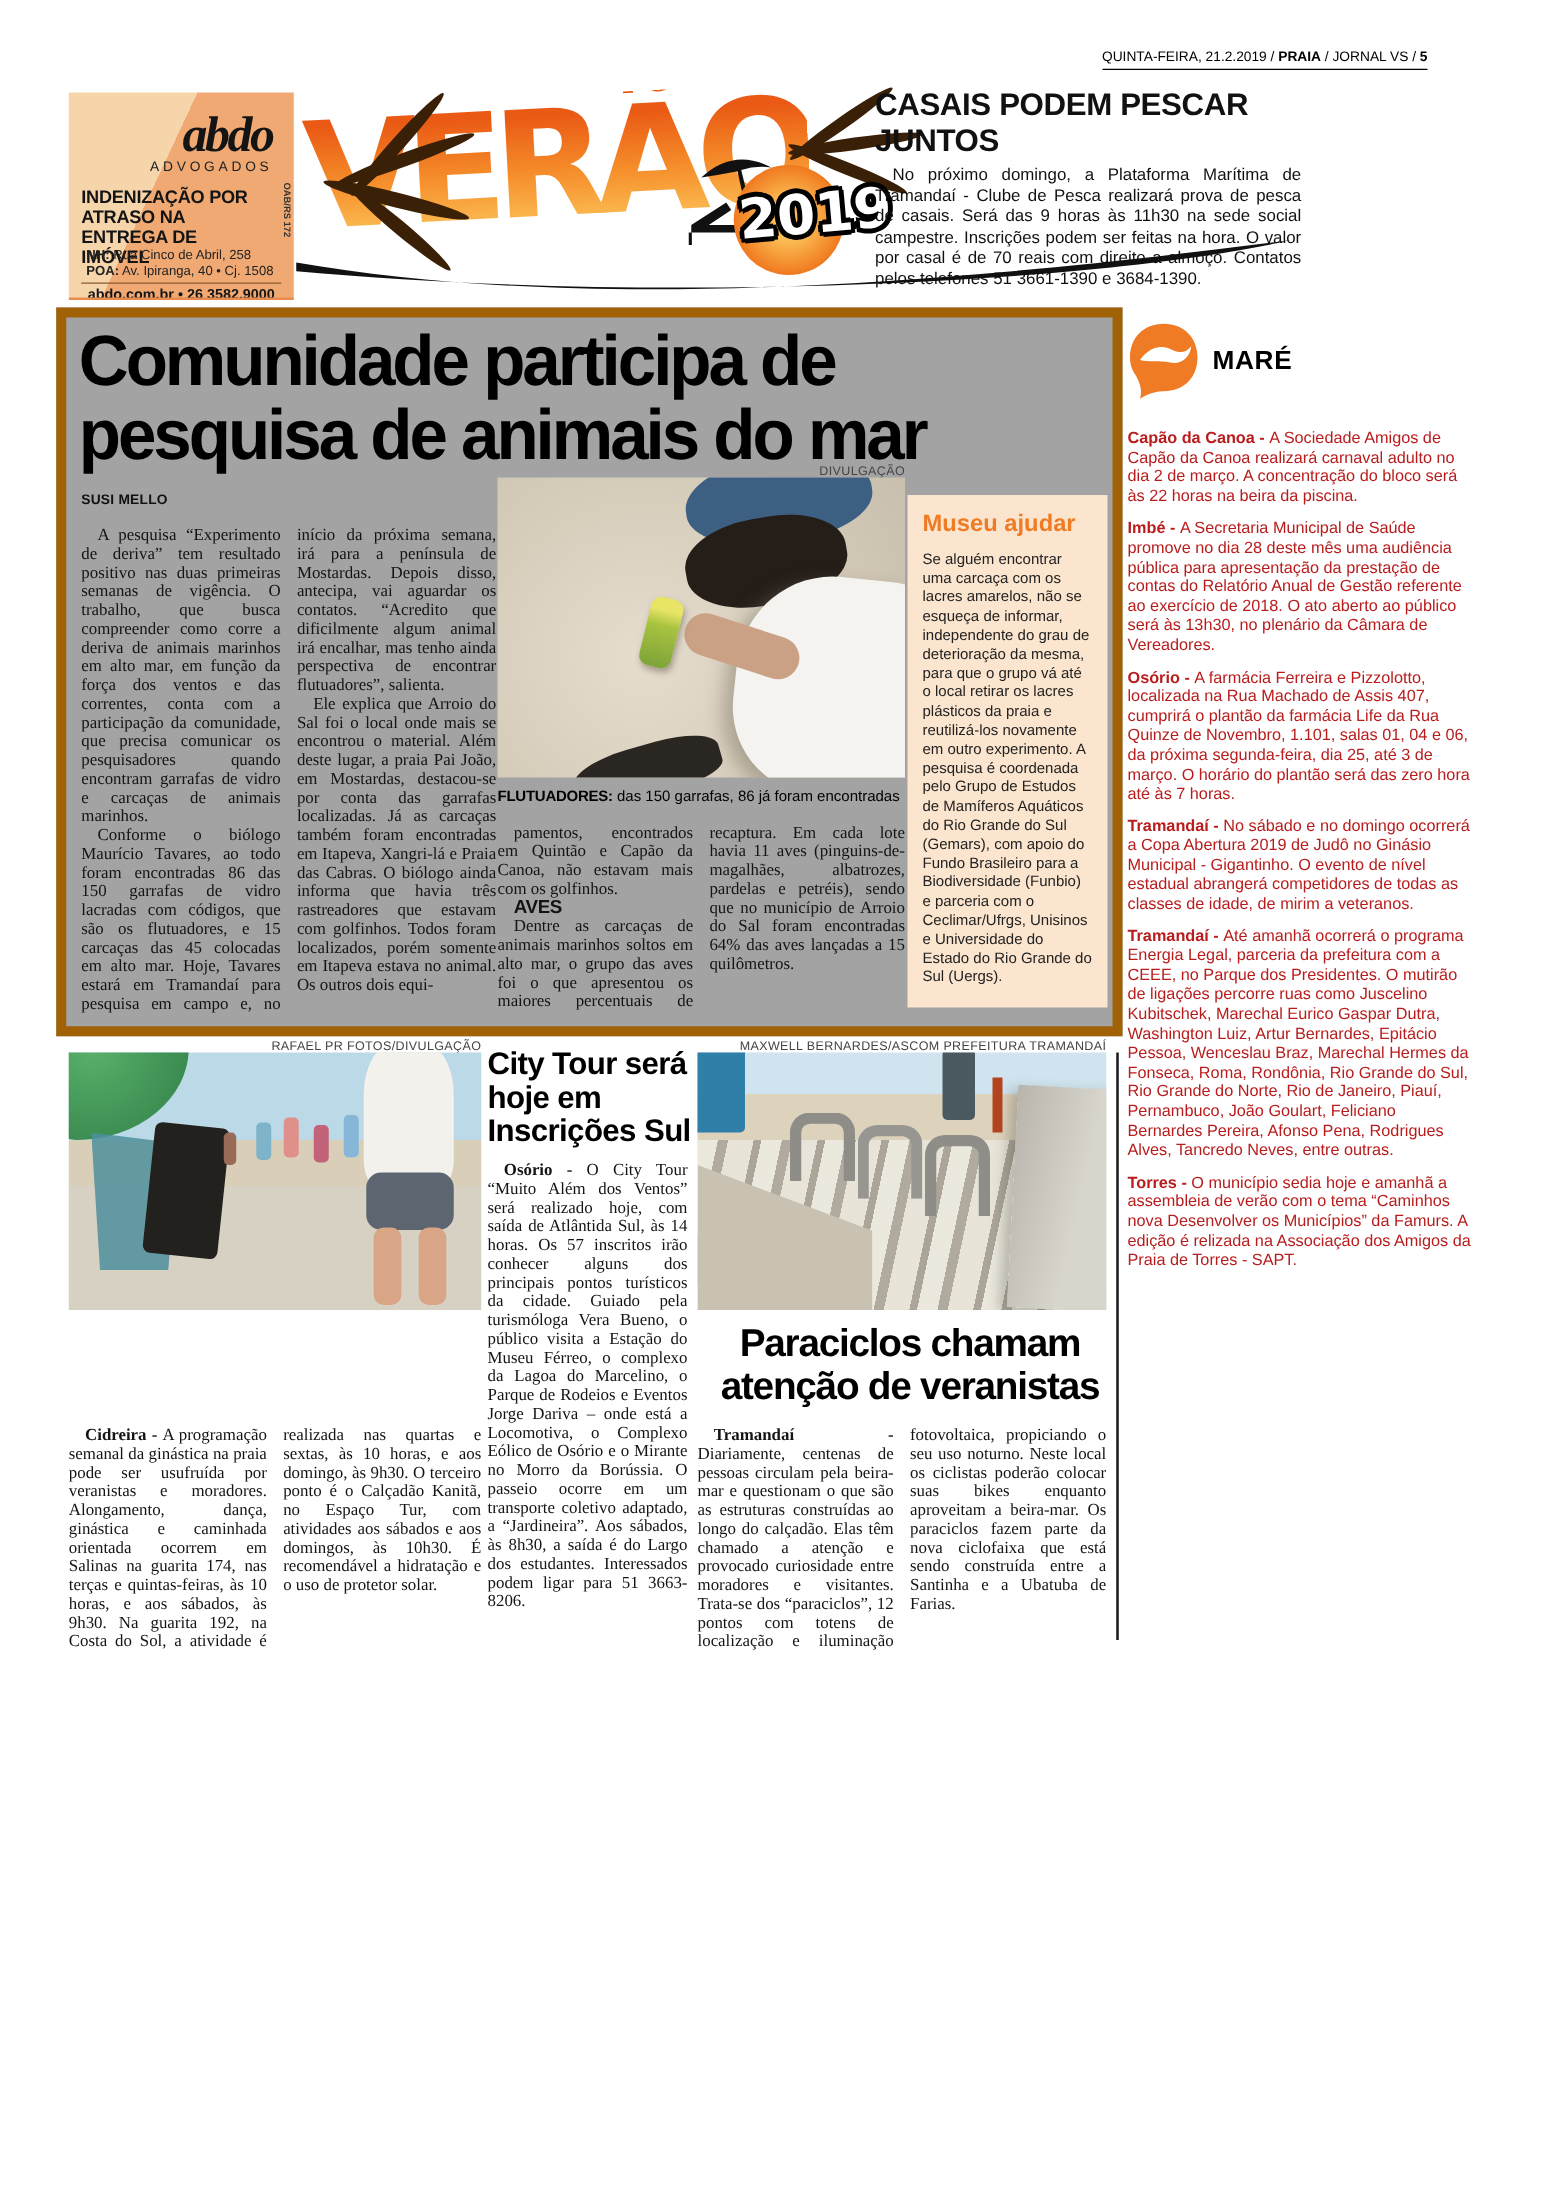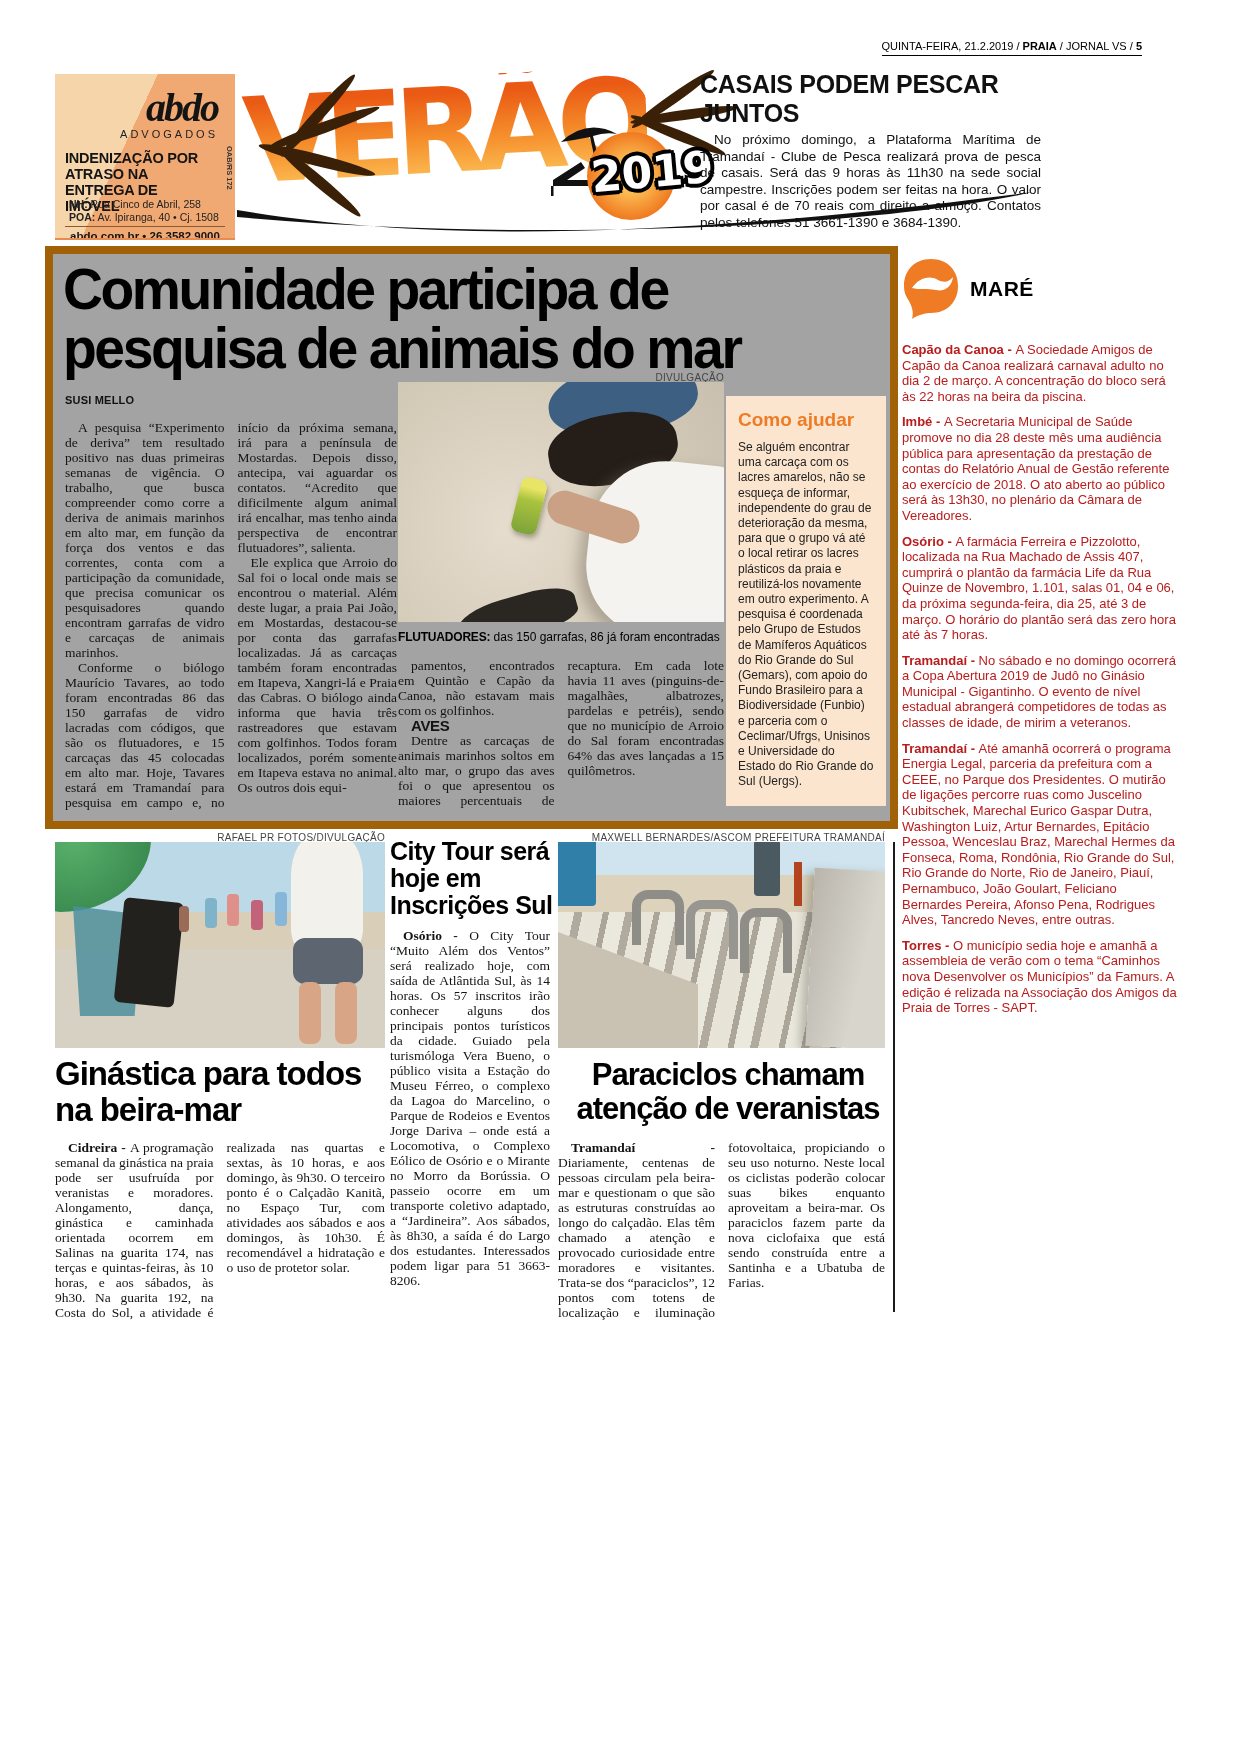--- a/index.html
+++ b/index.html
@@ -135,21 +135,21 @@
     </div>
     <div class="abs caption" style="left:345px;top:376px;width:330px;"><b>FLUTUADORES:</b><span> das 150 garrafas, 86 já foram encontradas</span></div>
 
     <div class="abs serif twocol" style="left:345px;top:404px;width:326px;height:160px;">
       <p>pamentos, encontrados em Quintão e Capão da Canoa, não estavam mais com os golfinhos.</p>
       <p class="subhead">AVES</p>
       <p>Dentre as carcaças de animais marinhos soltos em alto mar, o grupo das aves foi o que apresentou os maiores percentuais de recaptura. Em cada lote havia 11 aves (pinguins-de-magalhães, albatrozes, pardelas e petréis), sendo que no município de Arroio do Sal foram encontradas 64% das aves lançadas a 15 quilômetros.</p>
     </div>
 
     <div class="abs como" style="left:673px;top:142px;width:136px;height:382px;">
-      <div class="como-title">Como ajudar</div>
+      <div class="como-title">Museu ajudar</div>
       <div class="como-body">Se alguém encontrar uma carcaça com os lacres amarelos, não se esqueça de informar, independente do grau de deterioração da mesma, para que o grupo vá até o local retirar os lacres plásticos da praia e reutilizá-los novamente em outro experimento. A pesquisa é coordenada pelo Grupo de Estudos de Mamíferos Aquáticos do Rio Grande do Sul (Gemars), com apoio do Fundo Brasileiro para a Biodiversidade (Funbio) e parceria com o Ceclimar/Ufrgs, Unisinos e Universidade do Estado do Rio Grande do Sul (Uergs).</div>
     </div>
   </div>
 
   <div class="abs" style="left:902px;top:258px;width:278px;">
     <div style="display:flex;align-items:center;gap:10px;margin-bottom:22px;">
       <svg width="58" height="62" viewBox="0 0 58 62">
         <path d="M29,1 C45,1 56,12 56,28 C56,44 45,55 29,55 C25,55 17,56 10,61 C12,54 10,49 7,43 C3,37 2,33 2,28 C2,12 13,1 29,1 Z" fill="#ef7b24"></path>
         <path d="M10,30 C17,20 27,17 36,22 C42,25 47,24 51,19 C50,28 43,34 34,32 C25,30 17,32 10,30 Z" fill="#ffffff"></path>
       </svg>
@@ -176,21 +176,20 @@
     <div class="blob" style="left:220px;top:50px;width:12px;height:34px;background:#86b7d8;border-radius:4px;"></div>
     <div class="blob" style="left:244px;top:58px;width:11px;height:30px;background:#d8b08c;border-radius:4px;"></div>
     <div class="blob" style="left:264px;top:54px;width:11px;height:32px;background:#b2657c;border-radius:4px;"></div>
     <div class="blob" style="left:124px;top:64px;width:10px;height:26px;background:#9a6b56;border-radius:4px;"></div>
     <div class="blob" style="left:286px;top:60px;width:10px;height:26px;background:#6e87a8;border-radius:4px;"></div>
     <div class="blob" style="left:236px;top:-8px;width:72px;height:118px;background:#f2f1ec;border-radius:35% 35% 20% 20%;"></div>
     <div class="blob" style="left:238px;top:96px;width:70px;height:46px;background:#5d6570;border-radius:12px;"></div>
     <div class="blob" style="left:244px;top:140px;width:22px;height:62px;background:#d8a586;border-radius:8px;"></div>
     <div class="blob" style="left:280px;top:140px;width:22px;height:62px;background:#d8a586;border-radius:8px;"></div>
   </div>
-  <div class="abs headline-md" style="left:55px;top:1056px;width:340px;">Ginástica para todos na beira-mar</div>
   <div class="abs serif twocol" style="left:55px;top:1140px;width:330px;height:180px;">
     <p><b class="lead">Cidreira - </b><span>A programação semanal da ginástica na praia pode ser usufruída por veranistas e moradores. Alongamento, dança, ginástica e caminhada orientada ocorrem em Salinas na guarita 174, nas terças e quintas-feiras, às 10 horas, e aos sábados, às 9h30. Na guarita 192, na Costa do Sol, a atividade é realizada nas quartas e sextas, às 10 horas, e aos domingo, às 9h30. O terceiro ponto é o Calçadão Kanitã, no Espaço Tur, com atividades aos sábados e aos domingos, às 10h30. É recomendável a hidratação e o uso de protetor solar.</span></p>
   </div>
 
   <div class="abs headline-sm" style="left:390px;top:838px;width:170px;">City Tour será hoje em Inscrições Sul</div>
   <div class="abs serif" style="left:390px;top:928px;width:160px;">
     <p><b class="lead">Osório - </b><span>O City Tour “Muito Além dos Ventos” será realizado hoje, com saída de Atlântida Sul, às 14 horas. Os 57 inscritos irão conhecer alguns dos principais pontos turísticos da cidade. Guiado pela turismóloga Vera Bueno, o público visita a Estação do Museu Férreo, o complexo da Lagoa do Marcelino, o Parque de Rodeios e Eventos Jorge Dariva – onde está a Locomotiva, o Complexo Eólico de Osório e o Mirante no Morro da Borússia. O passeio ocorre em um transporte coletivo adaptado, a “Jardineira”. Aos sábados, às 8h30, a saída é do Largo dos estudantes. Interessados podem ligar para 51 3663-8206.</span></p>
   </div>
 
   <div class="abs credit" style="left:558px;top:832px;width:327px;">MAXWELL BERNARDES/ASCOM PREFEITURA TRAMANDAÍ</div>

